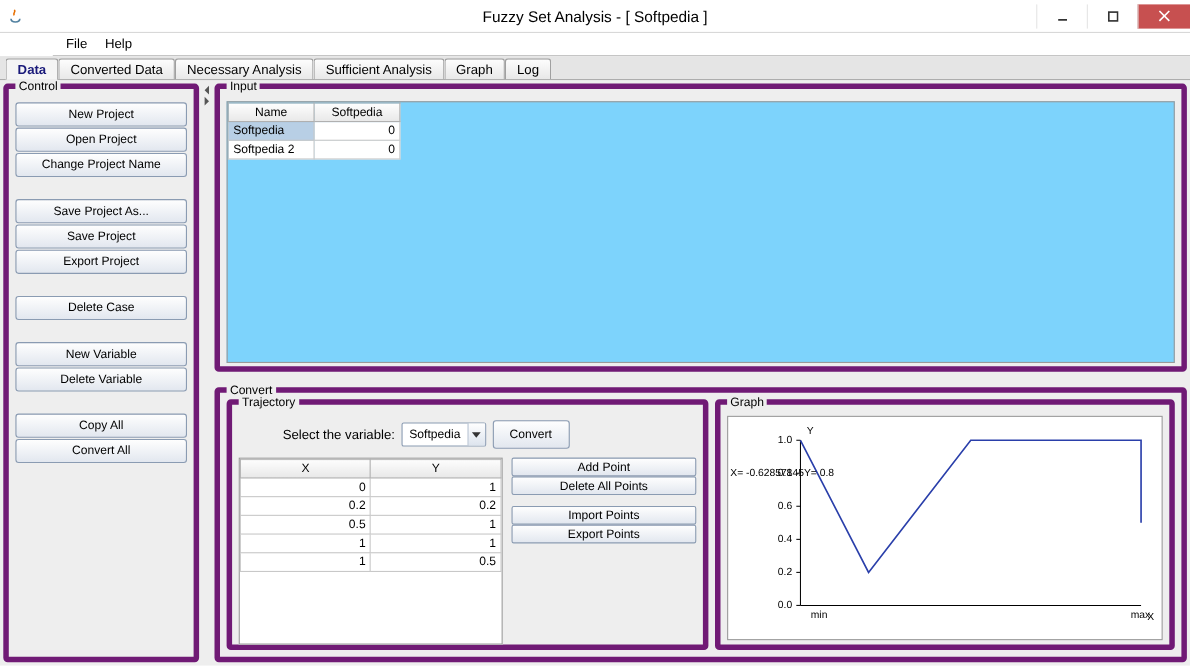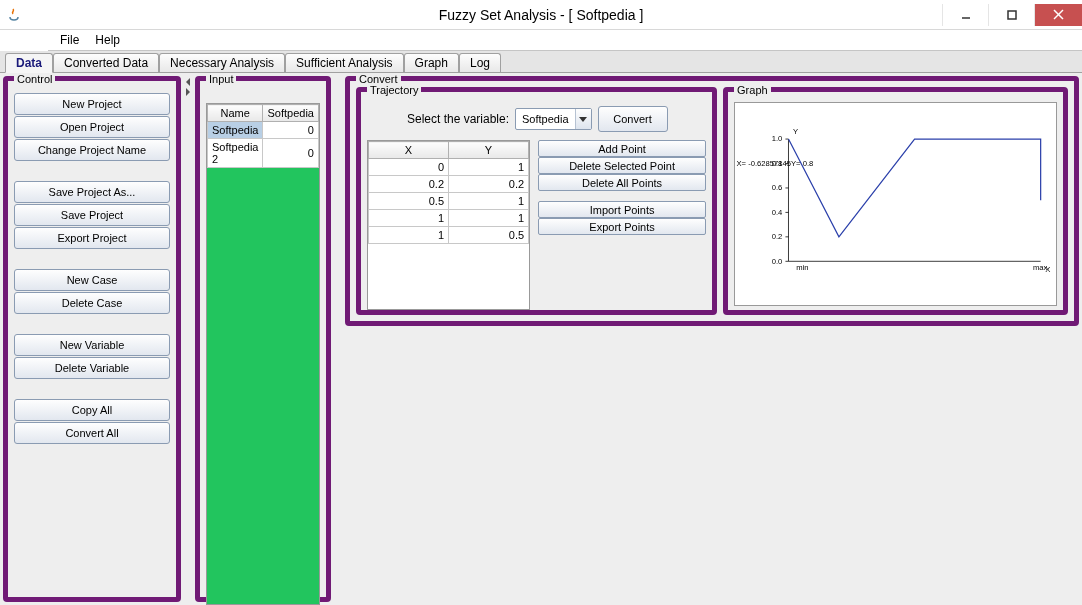--- a/index.html
+++ b/index.html
@@ -18,40 +18,40 @@
 .menubar .menu-item { padding: 2px 8px; cursor: default; }
 
 
 .tabs { height: 22px; background: #e5e5e5; border-bottom: 1px solid #a0a0a0; display: flex; align-items: flex-end; padding-left: 5px; }
 .tab { padding: 2px 10px; border: 1px solid #a0a0a0; border-bottom: none; background: linear-gradient(#fdfdfd, #e8e8e8); margin-right: 0px; position: relative; top: 0px; border-radius: 3px 3px 0 0; }
 .tab.active { background: #f5f5f5; border-bottom: 1px solid #f5f5f5; top: 1px; font-weight: bold; color: #1a1a7a; }
 
 
 .main { display: flex; height: calc(605px - 30px - 21px - 22px); background: #eeeeee; padding: 3px; gap: 3px; }
 .col-left { width: 178px; }
-.col-right { flex: 1; display: flex; flex-direction: row; gap: 14px; }
+.col-right { flex: 1; display: flex; flex-direction: column; gap: 14px; }
 
 
 .fieldset { border: 5px solid #701a75; border-radius: 4px; padding: 6px 6px 6px 6px; position: relative; background: #eeeeee; margin: 0; }
 .fieldset .legend { position: absolute; top: -8px; left: 6px; background: #eeeeee; padding: 0 3px; font-size: 11px; }
 
 
 .control-buttons { display: flex; flex-direction: column; gap: 1px; margin-top: 6px; }
 .control-buttons .spacer { height: 18px; }
 .btn { height: 22px; background: linear-gradient(#fefefe, #e2e7ef); border: 1px solid #8a9bb2; border-radius: 3px; font-size: 11px; cursor: default; display: flex; align-items: center; justify-content: center; }
 
 
 .splitter { width: 8px; background: #eeeeee; display: flex; flex-direction: column; align-items: center; justify-content: flex-start; padding-top: 2px; gap:2px; }
 .splitter .arrow { width: 0; height: 0; }
 .splitter .arrow.left { border-top: 4px solid transparent; border-bottom: 4px solid transparent; border-right: 4px solid #555; }
 .splitter .arrow.right { border-top: 4px solid transparent; border-bottom: 4px solid transparent; border-left: 4px solid #555; }
 
 
 .input-panel { flex: 1; min-height: 250px; }
-.input-table-wrap { background: #22c55e; border: 1px solid #999; height: calc(100% - 2px); overflow: hidden; margin-top:16px;}
+.input-table-wrap { background: #7dd3fc; border: 1px solid #999; height: calc(100% - 2px); overflow: hidden; margin-top:5px;}
 table.data-table { border-collapse: collapse; font-size: 11px; }
 table.data-table th { background: linear-gradient(#fdfdfd,#e8e8e8); border: 1px solid #b0b0b0; padding: 2px 4px; font-weight: normal; text-align: center; }
 table.data-table td { border: 1px solid #c8c8c8; padding: 2px 4px; background: #fff; }
 table.data-table td.sel { background: #b8cfe5; }
 table.data-table td.num { text-align: right; }
 
 
 .convert-panel { height: 250px; }
 .convert-inner { display: flex; gap: 6px; height: 100%; }
 .trajectory { flex: 1.05; }
@@ -134,21 +134,20 @@
       <div class="legend">Control</div>
       <div class="control-buttons">
         <div class="btn">New Project</div>
         <div class="btn">Open Project</div>
         <div class="btn">Change Project Name</div>
         <div class="spacer"></div>
         <div class="btn">Save Project As...</div>
         <div class="btn">Save Project</div>
         <div class="btn">Export Project</div>
         <div class="spacer"></div>
-        <div class="btn">New Case</div>
         <div class="btn">Delete Case</div>
         <div class="spacer"></div>
         <div class="btn">New Variable</div>
         <div class="btn">Delete Variable</div>
         <div class="spacer"></div>
         <div class="btn">Copy All</div>
         <div class="btn">Convert All</div>
       </div>
     </div>
   </div>
@@ -226,21 +225,20 @@
                     </tr>
                 <tr>
                       <td>1</td>
                       <td>0.5</td>
                     </tr>
               </tbody>
                 </table>
             </div>
             <div class="point-buttons">
               <div class="btn">Add Point</div>
-              <div class="btn">Delete Selected Point</div>
               <div class="btn">Delete All Points</div>
               <div class="gap"></div>
               <div class="btn">Import Points</div>
               <div class="btn">Export Points</div>
             </div>
           </div>
         </div>
 
         <div class="fieldset graph">
           <div class="legend">Graph</div>

